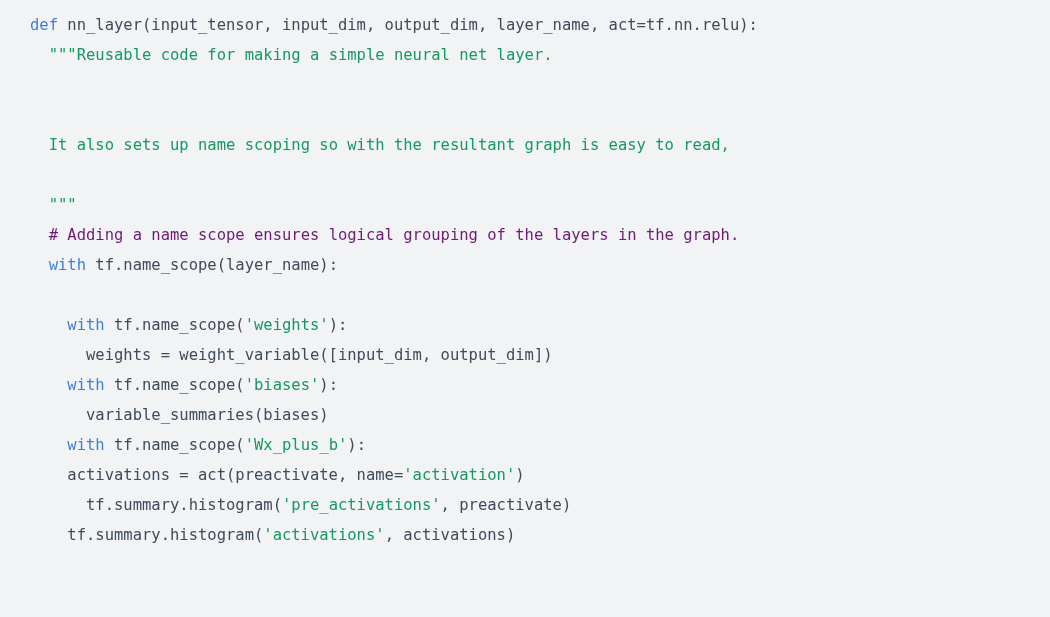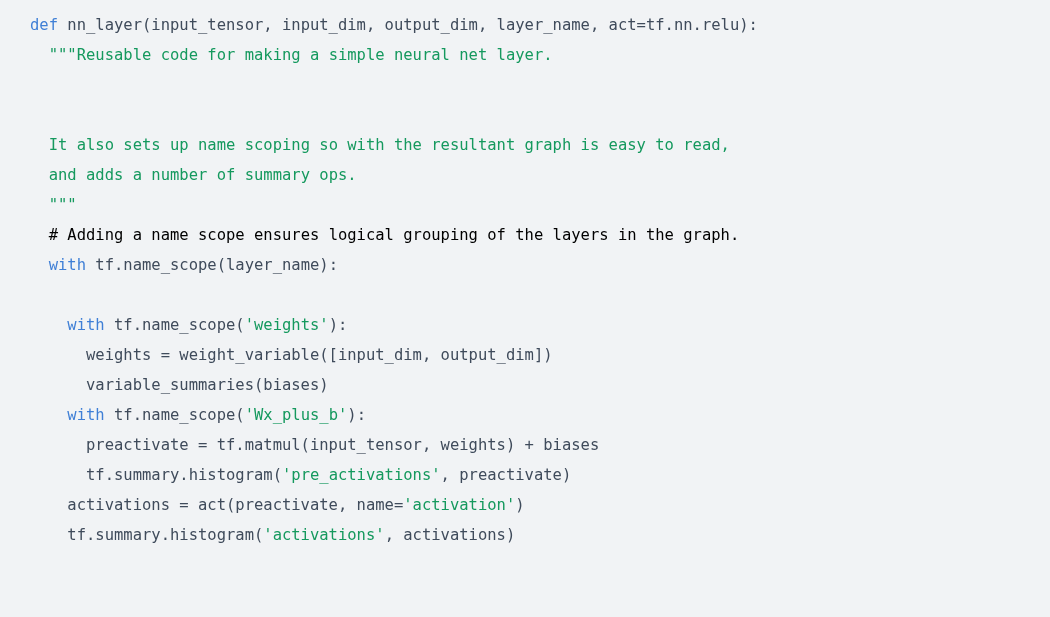--- a/index.html
+++ b/index.html
@@ -24,39 +24,39 @@
     font-family: "DejaVu Sans Mono", "Liberation Mono", monospace;
     font-size: 15.5px;
     line-height: 30px;
     height: 30px;
     white-space: pre;
     color: #3f4b5b;
     letter-spacing: 0px;
   }
   .tok-kw      { color: #3f7fd6; }
   .tok-str     { color: #15995e; }
-  .tok-com     { color: #000000; }
+  .tok-com     { color: #701a75; }
   .tok-plain   { color: #3f4b5b; }
   .blank-line  { height: 30px; }
 </style>
 </head>
 <body>
 
 <div id="code-block">
     <div class="code-line"><span class="tok-kw">def</span><span class="tok-plain"> nn_layer(input_tensor, input_dim, output_dim, layer_name, act=tf.nn.relu):</span></div>
     <div class="code-line"><span class="tok-plain">  </span><span class="tok-str">"""Reusable code for making a simple neural net layer.</span></div>
     <div class="code-line blank-line">&nbsp;</div>
     <div class="code-line"><span class="tok-plain">  </span></div>
     <div class="code-line"><span class="tok-plain">  </span><span class="tok-str">It also sets up name scoping so with the resultant graph is easy to read,</span></div>
-    <div class="code-line"><span class="tok-plain">  </span><span class="tok-str">and adds a number of summary ops.</span></div>
+    <div class="code-line"><span class="tok-plain">  </span></div>
     <div class="code-line"><span class="tok-plain">  </span><span class="tok-str">"""</span></div>
     <div class="code-line"><span class="tok-plain">  </span><span class="tok-com"># Adding a name scope ensures logical grouping of the layers in the graph.</span></div>
     <div class="code-line"><span class="tok-plain">  </span><span class="tok-kw">with</span><span class="tok-plain"> tf.name_scope(layer_name):</span></div>
     <div class="code-line"><span class="tok-plain">    </span></div>
     <div class="code-line"><span class="tok-plain">    </span><span class="tok-kw">with</span><span class="tok-plain"> tf.name_scope(</span><span class="tok-str">'weights'</span><span class="tok-plain">):</span></div>
     <div class="code-line"><span class="tok-plain">      weights = weight_variable([input_dim, output_dim])</span></div>
+    <div class="code-line"><span class="tok-plain">    </span><span class="tok-kw">with</span><span class="tok-plain"> tf.name_scope(</span><span class="tok-str">'biases'</span><span class="tok-plain">):</span></div>
     <div class="code-line"><span class="tok-plain">      variable_summaries(biases)</span></div>
     <div class="code-line"><span class="tok-plain">    </span><span class="tok-kw">with</span><span class="tok-plain"> tf.name_scope(</span><span class="tok-str">'Wx_plus_b'</span><span class="tok-plain">):</span></div>
-    <div class="code-line"><span class="tok-plain">      preactivate = tf.matmul(input_tensor, weights) + biases</span></div>
+    <div class="code-line"><span class="tok-plain">    activations = act(preactivate, name=</span><span class="tok-str">'activation'</span><span class="tok-plain">)</span></div>
     <div class="code-line"><span class="tok-plain">      tf.summary.histogram(</span><span class="tok-str">'pre_activations'</span><span class="tok-plain">, preactivate)</span></div>
-    <div class="code-line"><span class="tok-plain">    activations = act(preactivate, name=</span><span class="tok-str">'activation'</span><span class="tok-plain">)</span></div>
     <div class="code-line"><span class="tok-plain">    tf.summary.histogram(</span><span class="tok-str">'activations'</span><span class="tok-plain">, activations)</span></div>
   </div>
 
 </body></html>

